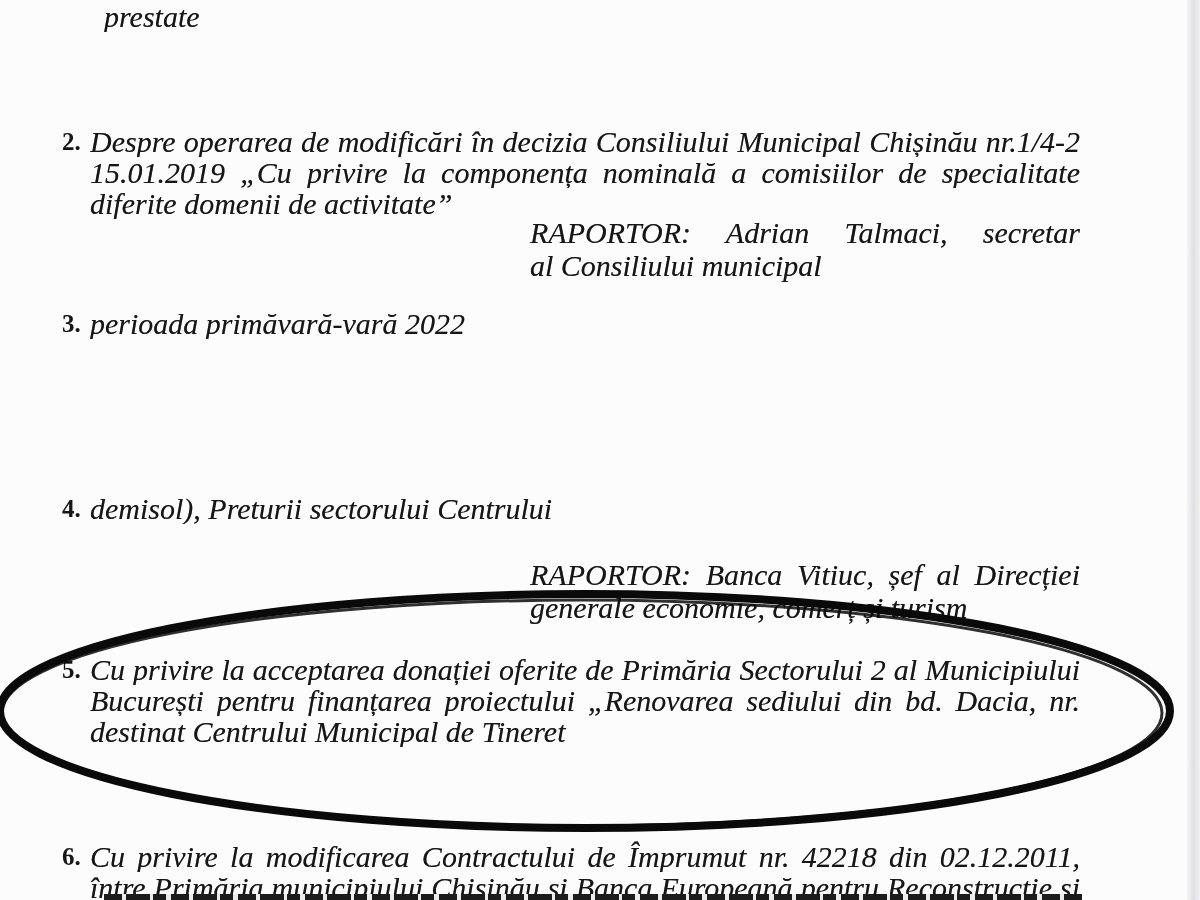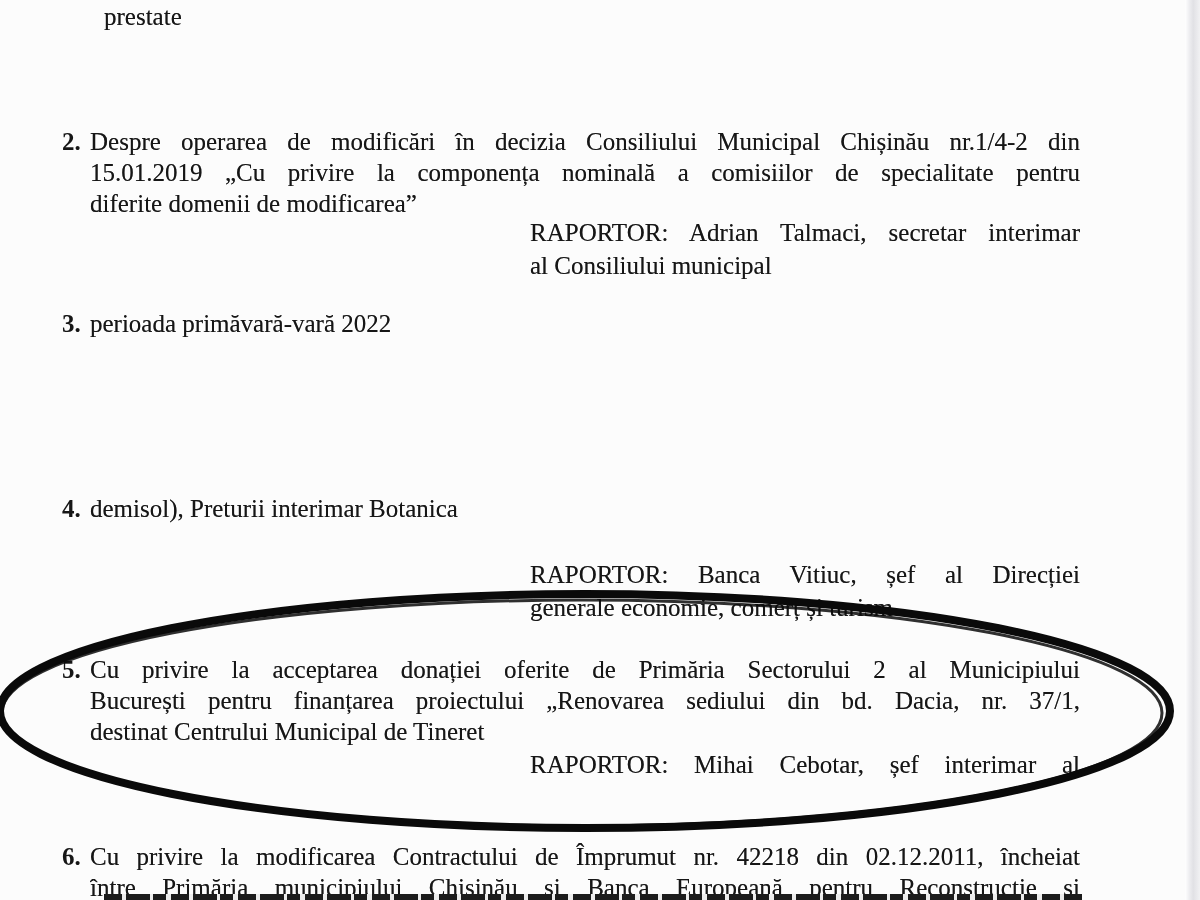--- a/index.html
+++ b/index.html
@@ -23,28 +23,29 @@
   .item-num {
     position: absolute;
     left: 0; top: 0;
     width: 42px;
     font-weight: bold;
     font-size: 25px;
     line-height: 31px;
   }
   .item-lines { margin-left: 28px; }
   .line {
-    font-size: 25px;
+    font-size: 30px;
     line-height: 31px;
     text-align: justify;
     text-align-last: justify;
     white-space: normal;
     max-height: 31px;
     overflow: hidden;
     text-shadow: 0 0 0.5px rgba(25,25,25,0.55);
+    font-style: italic;
   }
   .line.last { text-align-last: left; }
   .raportor { left: 530px; width: 550px; }
   .raportor .line { line-height: 33px; max-height: 33px; }
   .intro { left: 104px; width: 976px; }
   .annotation-svg {
     position: absolute;
     left: 0; top: 0;
     width: 1200px; height: 900px;
     pointer-events: none;
@@ -71,56 +72,55 @@
   <div class="block intro" style="top:1px">
     <div class="line last">prestate</div>
   </div>
 
 
   <div class="block item" style="top:126px">
     <span class="item-num">2.</span>
     <div class="item-lines">
       <div class="line">Despre operarea de modificări în decizia Consiliului Municipal Chișinău nr.1/4-2 din</div>
       <div class="line">15.01.2019 „Cu privire la componența nominală a comisiilor de specialitate pentru</div>
-      <div class="line last">diferite domenii de modificarea”</div>
+      <div class="line last">diferite domenii de activitate”</div>
     </div>
   </div>
   <div class="block raportor" style="top:216px">
     <div class="line">RAPORTOR: Adrian Talmaci, secretar interimar</div>
     <div class="line last">al Consiliului municipal</div>
   </div>
 
   <div class="block item" style="top:308px">
     <span class="item-num">3.</span>
     <div class="item-lines">
       <div class="line last">perioada primăvară-vară 2022</div>
     </div>
   </div>
 
   <div class="block item" style="top:493px">
     <span class="item-num">4.</span>
     <div class="item-lines">
-      <div class="line last">demisol), Preturii interimar Botanica</div>
+      <div class="line last">demisol), Preturii sectorului Centrului</div>
     </div>
   </div>
   <div class="block raportor" style="top:558px">
     <div class="line">RAPORTOR: Banca Vitiuc, șef al Direcției</div>
     <div class="line last">generale economie, comerț și turism</div>
   </div>
 
   <div class="block item" style="top:654px">
     <span class="item-num">5.</span>
     <div class="item-lines">
       <div class="line">Cu privire la acceptarea donației oferite de Primăria Sectorului 2 al Municipiului</div>
       <div class="line">București pentru finanțarea proiectului „Renovarea sediului din bd. Dacia, nr. 37/1,</div>
       <div class="line last">destinat Centrului Municipal de Tineret</div>
     </div>
   </div>
   <div class="block raportor" style="top:748px">
-    <div class="line">RAPORTOR: Mihai Cebotar, șef interimar al</div>
   </div>
 
   <div class="block item" style="top:841px">
     <span class="item-num">6.</span>
     <div class="item-lines">
       <div class="line">Cu privire la modificarea Contractului de Împrumut nr. 42218 din 02.12.2011, încheiat</div>
       <div class="line">între Primăria municipiului Chișinău și Banca Europeană pentru Reconstrucție și</div>
     </div>
   </div>
 

